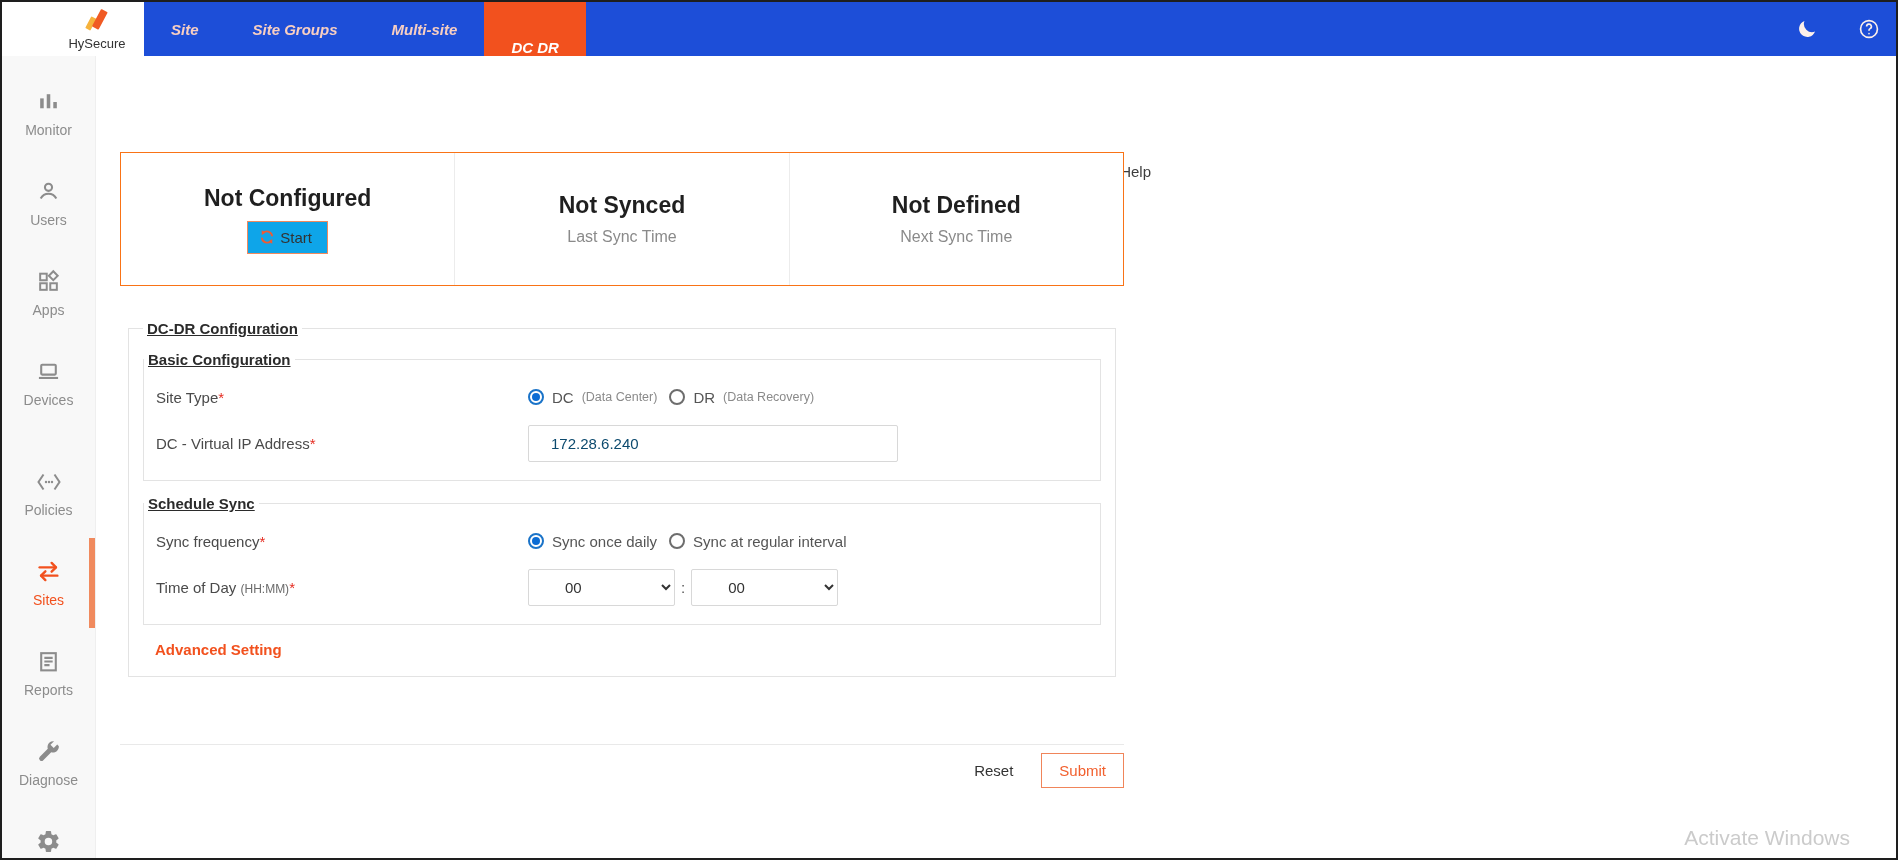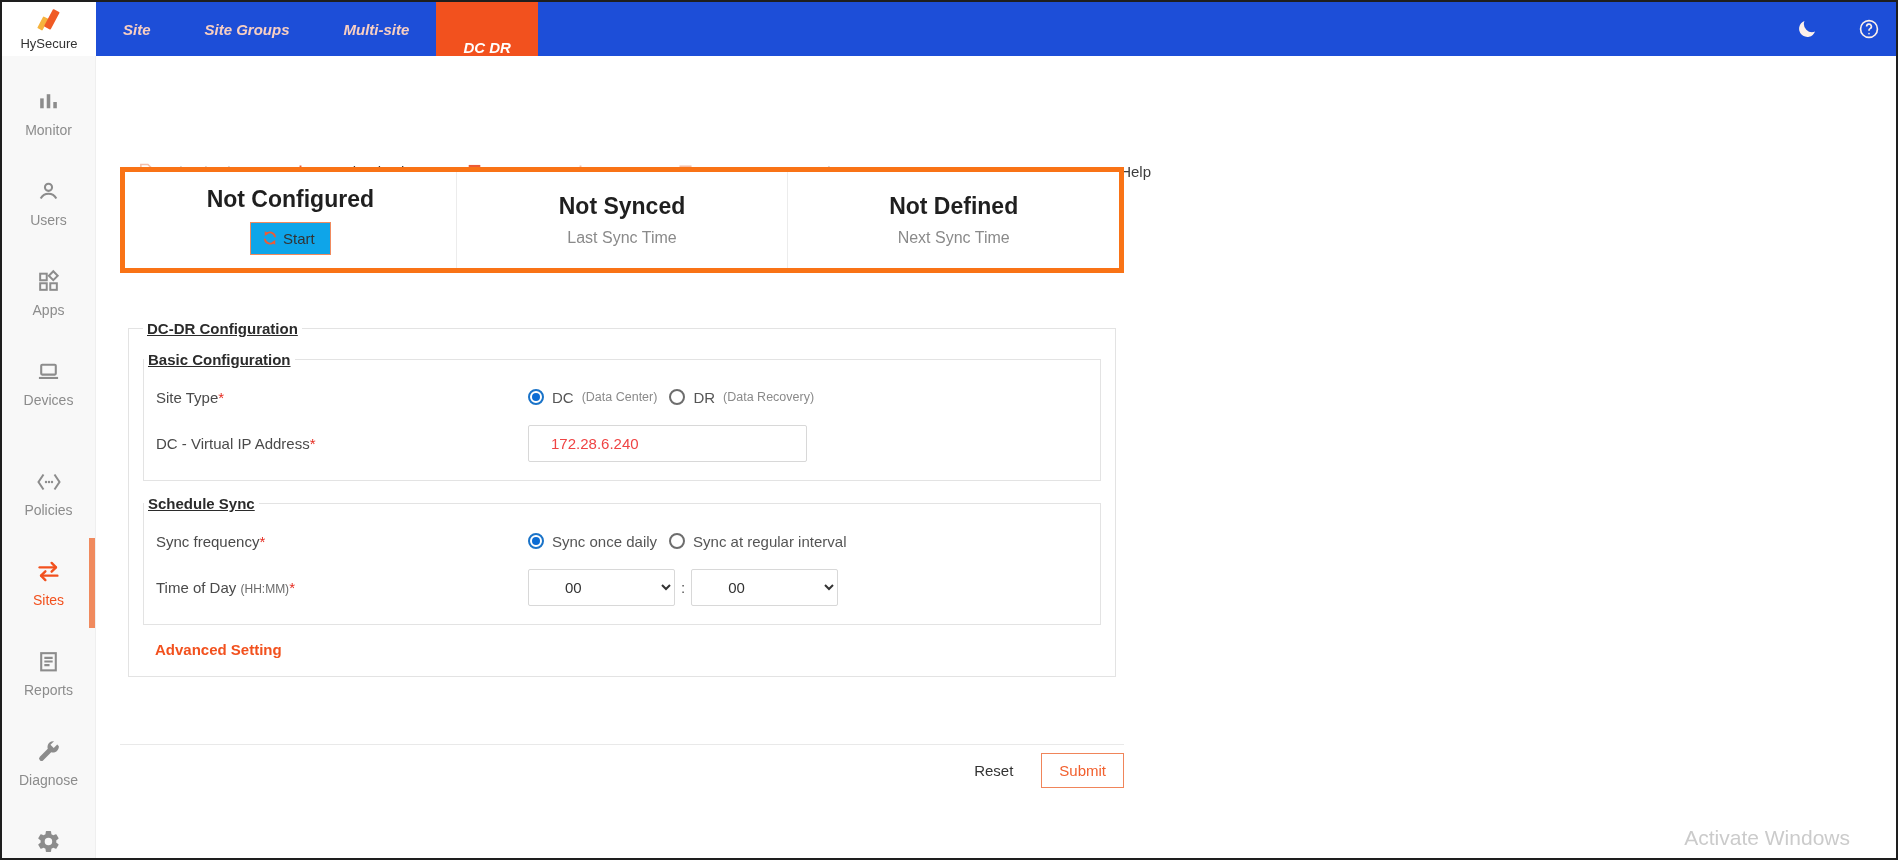--- a/index.html
+++ b/index.html
@@ -1,21 +1,21 @@
 <!DOCTYPE html>
 <html><head>
 <meta charset="utf-8">
 <style>
   * { margin:0; padding:0; box-sizing:border-box; }
   html,body { width:1898px; height:860px; background:#fff; font-family:"Liberation Sans", sans-serif; }
   .page { width:1898px; height:860px; border:2px solid #1e1e1e; display:flex; flex-direction:column; background:#fff; position:relative; overflow:hidden; }
 
   
   .topbar { height:54px; display:flex; flex-shrink:0; }
-  .logo-box { width:94px; background:#fff; display:flex; flex-direction:column; align-items:center; justify-content:center; gap:1px; }
+  .logo-box { width:94px; background:#fff; display:flex; flex-direction:column; align-items:center; justify-content:center; gap:1px;margin-left:48px; }
   .logo-text { font-size:13px; color:#333; }
   .navbar { flex:1; background:#1d4ed8; display:flex; align-items:stretch;font-style:italic; }
   .nav-tab { padding:0 27px; display:flex; align-items:center; color:#f8cfc2; font-weight:bold; font-size:15px; cursor:default; }
   .nav-tab.active { background:#f2511e; color:#fff;align-items:flex-end; }
   .nav-right { margin-left:auto; display:flex; align-items:center; gap:40px; padding-right:16px; color:#fdf0ea; }
   .nav-icon { width:22px; height:22px; display:flex; }
 
   
   .body-row { flex:1; display:flex; min-height:0; }
   .sidebar { width:94px; background:#f8f8f8; border-right:1px solid #efefef; display:flex; flex-direction:column; padding-top:24px; }
@@ -29,21 +29,21 @@
 
   
   .toolbar { position:absolute; left:43px; top:107px; width:1012px; display:flex; align-items:center; gap:42px; font-size:15px; }
   .tb-item { display:flex; align-items:center; gap:6px; color:#3d3d3d; cursor:default; }
   .tb-item .tb-icon { color:#ed5b35; display:flex; }
   .tb-item.disabled { color:#cbcbcb; }
   .tb-item.disabled .tb-icon { color:#f4c0ab; }
   .tb-help { margin-left:auto; color:#3d3d3d; }
 
   
-  .cards { position:absolute; left:24px; top:111px; width:1004px; height:106px; border:5px solid #f97316; display:flex; background:#fff; }
+  .cards { position:absolute; left:24px; top:96px; width:1004px; height:134px; border:1px solid #f97316; display:flex; background:#fff; }
   .card { flex:1; display:flex; flex-direction:column; align-items:center; justify-content:center; gap:9px; border-right:1px solid #ececec; }
   .card:last-child { border-right:none; }
   .card-title { font-size:23px; font-weight:bold; color:#1f1f1f; }
   .card-sub { font-size:16px; color:#8a8a8a; }
   .start-btn { border:1px solid #f08a5e; background:#0ea5e9; color:#333; font-size:15px; padding:7px 15px 7px 11px; display:flex; align-items:flex-start; gap:5px; cursor:pointer; }
 
   
   fieldset { border:1px solid #e3e3e3; }
   legend { font-weight:bold; font-size:15px; color:#2b2b2b; text-decoration:underline; padding:0 4px; }
   .fs-outer { position:absolute; left:32px; top:264px; width:988px; padding:6px 14px 16px; background:#fff; }
@@ -54,21 +54,21 @@
   .form-label .small { font-size:12px; color:#6a6a6a; }
   .req { color:#e52b20; }
   .hint { font-size:12px; color:#8c8c8c; margin-top:3px; }
   .radio-group { display:flex; align-items:center; gap:12px; }
   .radio-opt { display:flex; align-items:center; gap:8px; cursor:pointer; }
   .radio { width:16px; height:16px; border-radius:50%; border:2px solid #6d6d6d; position:relative; background:#fff; flex-shrink:0; }
   .radio.sel { border-color:#1a73c8; }
   .radio.sel::after { content:""; position:absolute; left:2px; top:2px; width:8px; height:8px; border-radius:50%; background:#0b6cd4; }
   .radio-text { font-size:15px; color:#555; }
   .radio-note { font-size:12.5px; color:#8a8a8a; }
-  .text-input { width:279px; height:37px; border:1px solid #d8d8d8; border-radius:2px; padding:0 22px; font-size:15px; color:#ef4444; outline:none; }
+  .text-input { width:370px; height:37px; border:1px solid #d8d8d8; border-radius:2px; padding:0 22px; font-size:15px; color:#0c4a6e; outline:none; }
   .time-wrap { display:flex; align-items:center; gap:6px; }
   .time-select { width:147px; height:37px; border:1px solid #d8d8d8; border-radius:2px; font-size:15px; color:#333; padding-left:32px; background:#fff; outline:none; }
   .colon { font-size:15px; color:#555; }
   .advanced { color:#f2511e; font-weight:bold; font-size:15px; margin:16px 0 2px 12px; display:inline-block; cursor:pointer; }
 
   .divider { position:absolute; left:24px; top:688px; width:1004px; height:1px; background:#e9e9e9; }
   .footer-actions { position:absolute; left:24px; top:697px; width:1004px; display:flex; justify-content:flex-end; align-items:center; gap:28px; }
   .reset-btn { font-size:15px; color:#333; background:none; border:none; cursor:pointer; font-family:inherit; }
   .submit-btn { font-size:15px; color:#f2602e; background:#fff; border:1px solid #f0855a; padding:8px 17px; cursor:pointer; font-family:inherit; }
 

